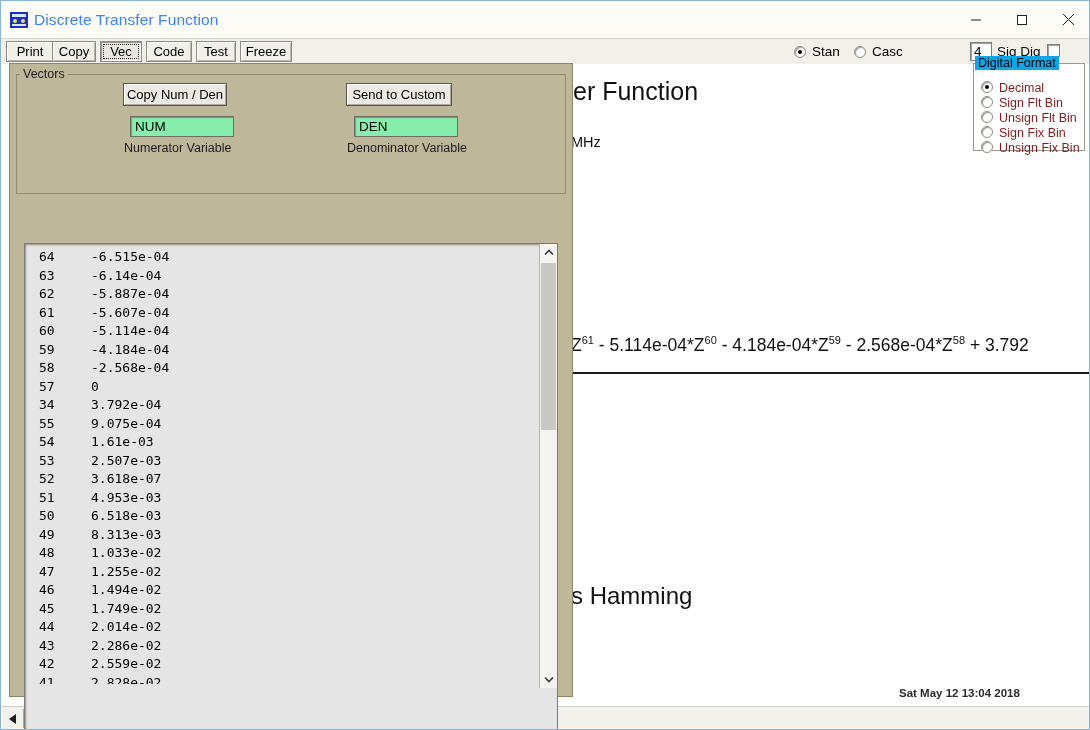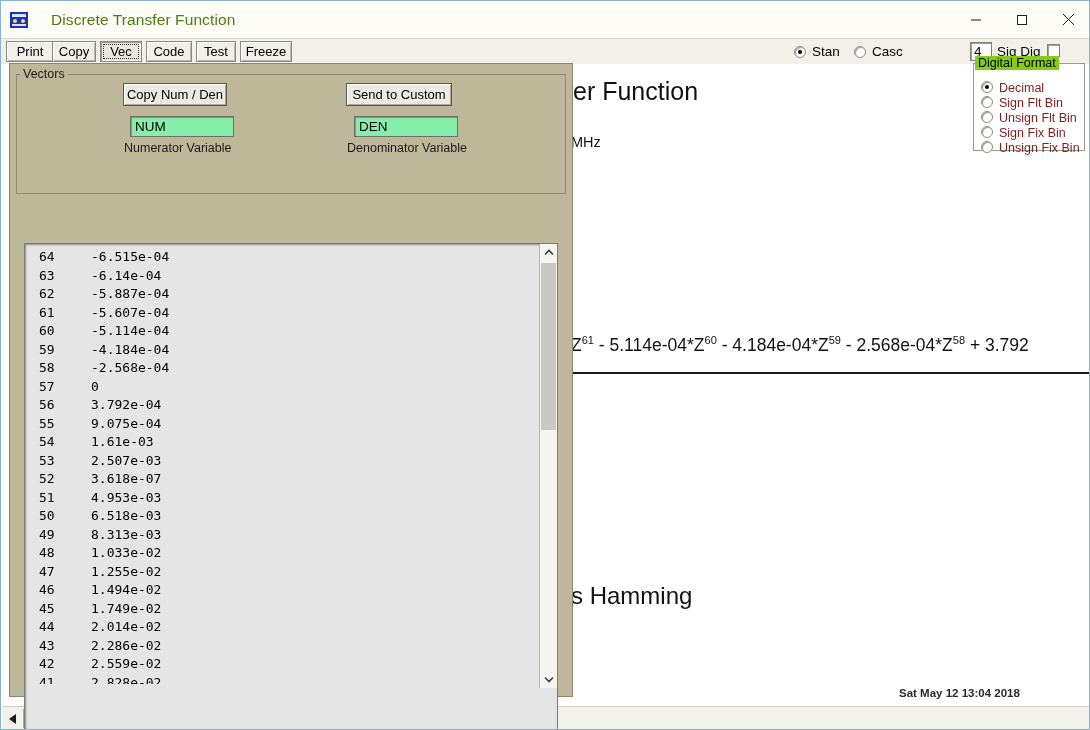--- a/index.html
+++ b/index.html
@@ -50,23 +50,23 @@
   }
   .title-icon .dot-r {
     position: absolute; left: 11px; top: 7px; width: 4px; height: 4px;
     background: #f2e24a; border-radius: 50%;
   }
   .title-icon .bar-bot {
     position: absolute; left: 2px; top: 12px; width: 14px; height: 2px;
     background: #d8e8f8;
   }
   .title-text {
-    margin-left: 23px;
+    margin-left: 6px;
     font-size: 15.5px;
-    color: #4d7c0f;
+    color: #3b82f6;
     letter-spacing: 0.1px;
     white-space: nowrap;
   }
   .win-buttons {
     position: absolute;
     right: 0; top: 0;
     height: 37px;
     display: flex;
   }
   .win-btn {
@@ -167,21 +167,21 @@
     position: absolute;
     left: 972px; top: 62px;
     width: 112px; height: 88px;
     border: 1px solid #9a9a92;
     box-sizing: border-box;
     background: transparent;
   }
   .group-title {
     position: absolute;
     left: 974px; top: 55px;
-    background: #84cc16;
+    background: #0ea5e9;
     padding: 0 3px;
     font-size: 12.5px;
     color: #000;
     white-space: nowrap;
   }
   .df-item {
     position: absolute;
     left: 980px;
     display: flex; align-items: flex-start;
     font-size: 12.5px; color: #7f1d1d;
@@ -477,21 +477,21 @@
     <div class="list-wrap">
       <div class="list-inner" id="list-inner">
           <div class="list-row"><span class="idx">64</span><span>-6.515e-04</span></div>
           <div class="list-row"><span class="idx">63</span><span>-6.14e-04</span></div>
           <div class="list-row"><span class="idx">62</span><span>-5.887e-04</span></div>
           <div class="list-row"><span class="idx">61</span><span>-5.607e-04</span></div>
           <div class="list-row"><span class="idx">60</span><span>-5.114e-04</span></div>
           <div class="list-row"><span class="idx">59</span><span>-4.184e-04</span></div>
           <div class="list-row"><span class="idx">58</span><span>-2.568e-04</span></div>
           <div class="list-row"><span class="idx">57</span><span>0</span></div>
-          <div class="list-row"><span class="idx">56</span><span>3.792e-04</span></div>
+          <div class="list-row"><span class="idx">34</span><span>3.792e-04</span></div>
           <div class="list-row"><span class="idx">55</span><span>9.075e-04</span></div>
           <div class="list-row"><span class="idx">54</span><span>1.61e-03</span></div>
           <div class="list-row"><span class="idx">53</span><span>2.507e-03</span></div>
           <div class="list-row"><span class="idx">52</span><span>3.618e-07</span></div>
           <div class="list-row"><span class="idx">51</span><span>4.953e-03</span></div>
           <div class="list-row"><span class="idx">50</span><span>6.518e-03</span></div>
           <div class="list-row"><span class="idx">49</span><span>8.313e-03</span></div>
           <div class="list-row"><span class="idx">48</span><span>1.033e-02</span></div>
           <div class="list-row"><span class="idx">47</span><span>1.255e-02</span></div>
           <div class="list-row"><span class="idx">46</span><span>1.494e-02</span></div>

